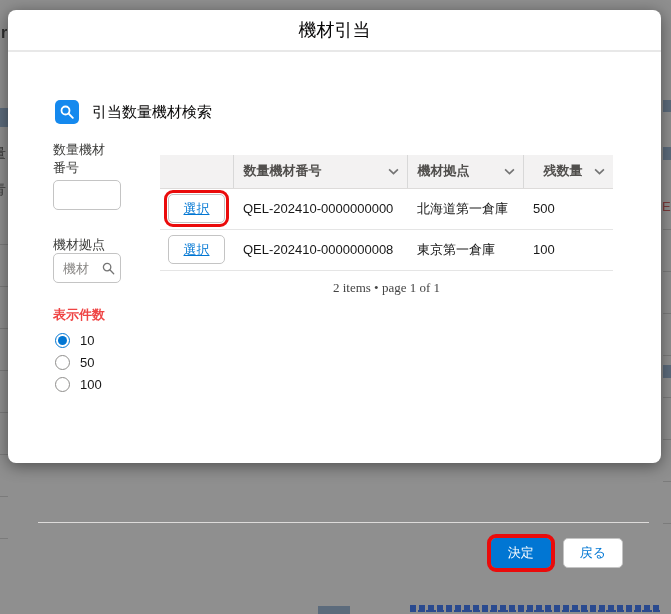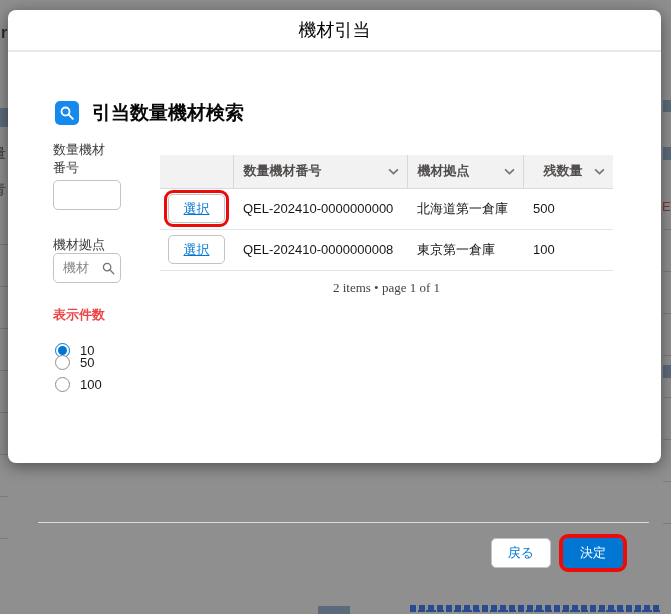--- a/index.html
+++ b/index.html
@@ -44,42 +44,42 @@
     font-size:18px; color:#080707;
   }
 
   
   .section-head { position:absolute; left:47px; top:90px; display:flex; align-items:center; gap:13px; }
   .icon-tile {
     width:24px; height:24px; border-radius:5px;
     background:var(--icon-blue, #1589ee);
     display:flex; align-items:center; justify-content:center;
   }
-  .section-title { font-size:19px; font-weight:bold; color:#080707; }
+  .section-title { font-size:15px; font-weight:normal; color:#080707; }
 
   
   .field-label { position:absolute; font-size:13px; color:#3e3e3c; line-height:18px; }
   .lbl-number { left:45px; top:131px; width:62px; }
   .lbl-base   { left:45px; top:226px; }
   .lbl-pagesize { left:45px; top:296px; font-weight:bold; color:#ef4444; }
   .text-input {
     position:absolute; left:45px; top:170px; width:68px; height:30px;
     border:1px solid #c4c4c4; border-radius:5px; font-size:13px; padding:0 8px;
     font-family:inherit; color:#181818; background:#fff;
   }
   .lookup-wrap { position:absolute; left:45px; top:243px; width:68px; height:30px; }
   .lookup-input {
     width:100%; height:100%; border:1px solid #c4c4c4; border-radius:5px;
-    font-size:13px; padding:0 22px 0 9px; font-family:Liberation Mono, monospace; color:#181818; background:#fff;
+    font-size:13px; padding:0 22px 0 9px; font-family:Liberation Sans, sans-serif; color:#181818; background:#fff;
   }
   .lookup-input::placeholder { color:#8a8886; opacity:1; }
   .lookup-icon { position:absolute; right:6px; top:8px; pointer-events:none; }
 
   .radio-row { position:absolute; left:47px; display:flex; align-items:center; gap:10px; height:16px; cursor:pointer; }
-  .rr-1 { top:332px; } .rr-2 { top:344px; } .rr-3 { top:366px; }
+  .rr-1 { top:322px; } .rr-2 { top:344px; } .rr-3 { top:366px; }
   .radio { width:15px; height:15px; border-radius:50%; border:1px solid #8f8e8c; background:#fff; position:relative; flex:0 0 15px; }
   .radio.checked { border-color:var(--accent-blue,#0176d3); }
   .radio.checked::after { content:""; position:absolute; inset:2px; border-radius:50%; background:var(--accent-blue,#0176d3); }
   .radio-label { font-size:13px; color:#181818; }
 
   
   .table-wrap { position:absolute; left:152px; top:145px; width:453px; }
   table { width:453px; border-collapse:collapse; table-layout:fixed; font-size:13px; }
   col.c-action { width:73px; } col.c-number { width:174px; } col.c-base { width:116px; } col.c-remaining { width:90px; }
   thead th {
@@ -230,17 +230,17 @@
           <td>東京第一倉庫</td>
           <td>100</td>
         </tr>
       </tbody>
     </table>
     <div class="pagination">2 items • page 1 of 1</div>
   </div>
 
   <div class="footer-divider"></div>
   <div class="footer">
+    <button class="btn btn-confirm">決定</button>
     <button class="btn btn-back">戻る</button>
-    <button class="btn btn-confirm">決定</button>
   </div>
 
 </div>
 
 </body></html>

